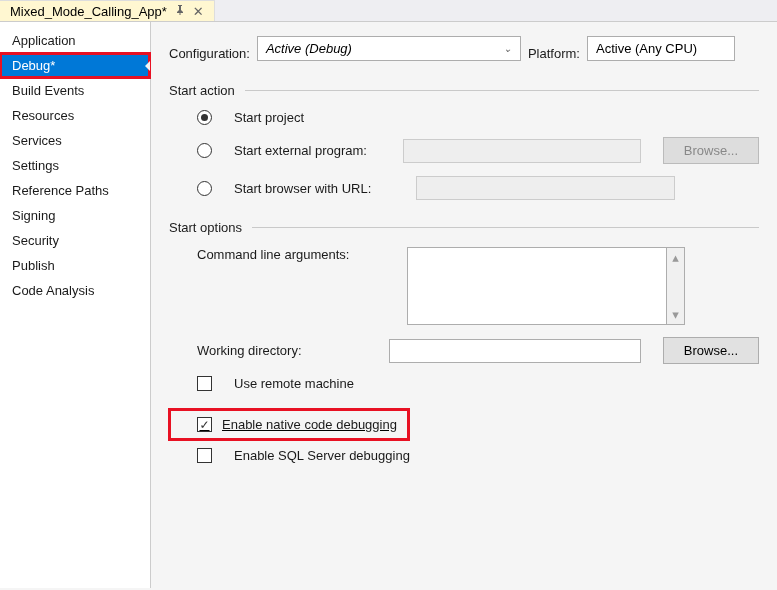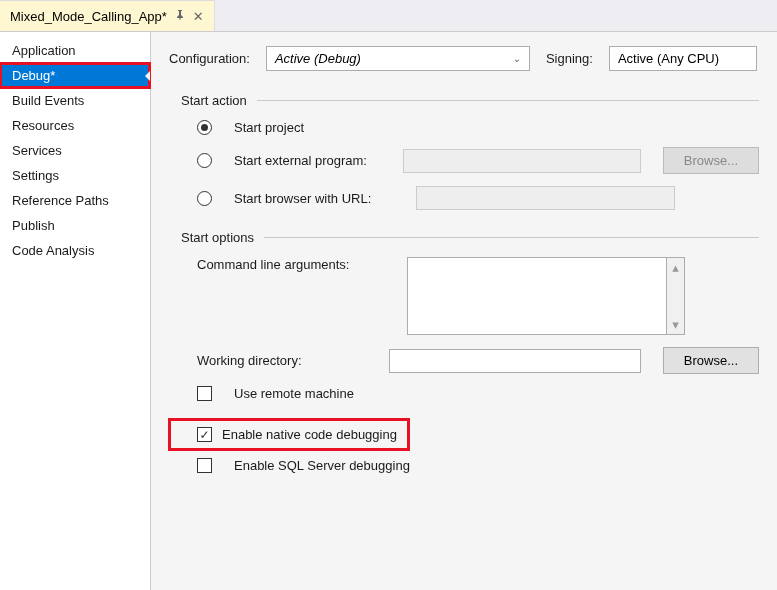--- a/index.html
+++ b/index.html
@@ -1,60 +1,60 @@
 <!DOCTYPE html>
 <html><head>
   <meta charset="utf-8">
   <style>
     * { box-sizing: border-box; margin: 0; padding: 0; font-family: 'Segoe UI', Tahoma, sans-serif; font-size: 13px; }
     body { background: #f5f5f5; width: 777px; height: 590px; overflow: hidden; }
     
-    .tab-bar { background: #eeeef2; height: 32px; display: flex; align-items: stretch; border-bottom: 1px solid #ccc; }
+    .tab-bar { background: #eeeef2; height: 22px; display: flex; align-items: stretch; border-bottom: 1px solid #ccc; }
     .tab { background: #fff7d1; padding: 4px 10px; display: flex; align-items: center; gap: 8px; border-top: 1px solid #ddd; border-right: 1px solid #ddd; }
     .tab-label { color: #000; }
     .pin-icon { color: #666; font-size: 11px; }
     .close-icon { color: #666; font-size: 13px; cursor: pointer; }
     
     .layout { display: flex; height: calc(100% - 24px); }
     .sidebar { width: 151px; background: #fff; border-right: 1px solid #ccc; padding-top: 6px; }
     .side-item { padding: 5px 12px; color: #1a1a1a; cursor: pointer; }
     .side-item.selected { background: #0078d7; color: #fff; position: relative; }
     .side-item.highlighted { outline: 3px solid #e81123; outline-offset: -2px; }
     .side-item.selected::after { content: ""; position: absolute; right: 0; top: 50%; transform: translateY(-50%); border: 5px solid transparent; border-right-color: #f5f5f5; }
     
     .content { flex: 1; padding: 14px 18px; background: #f5f5f5; overflow-y: auto; }
-    .top-row { display: flex; align-items: center; gap: 16px; margin-bottom: 22px; }
+    .top-row { display: flex; align-items: flex-end; gap: 7px; margin-bottom: 22px; }
     .label { color: #1a1a1a; }
     .dropdown { background: #fff; border: 1px solid #adadad; padding: 4px 8px; display: flex; align-items: center; justify-content: space-between; }
     .dropdown.config { width: 264px; font-style: italic; }
     .dropdown.platform { width: 148px; }
     .chevron { color: #666; font-size: 10px; }
     
     .section { margin-bottom: 20px; }
-    .section-header { display: flex; align-items: center; gap: 10px; margin-bottom: 12px; margin-left: 12px; }
+    .section-header { display: flex; align-items: center; gap: 10px; margin-bottom: 12px; }
     .section-title { color: #1a1a1a; white-space: nowrap; }
     .section-line { flex: 1; height: 1px; background: #c9c9c9; }
     
     .form-row { display: flex; align-items: center; margin-left: 28px; margin-bottom: 12px; gap: 22px; }
     .radio { width: 15px; height: 15px; border: 1px solid #333; border-radius: 50%; display: inline-flex; align-items: center; justify-content: center; background: #fff; flex-shrink: 0; }
     .radio.checked::after { content: ""; width: 7px; height: 7px; background: #333; border-radius: 50%; }
     .checkbox { width: 15px; height: 15px; border: 1px solid #333; display: inline-flex; align-items: center; justify-content: center; background: #fff; flex-shrink: 0; }
     .checkbox.checked::after { content: "✓"; font-size: 12px; color: #333; line-height: 1; }
     
     .text-input { background: #eee; border: 1px solid #ccc; height: 24px; padding: 0 6px; }
     .text-input.enabled { background: #fff; border-color: #adadad; }
     .textarea-wrap { display: flex; }
     .textarea { background: #fff; border: 1px solid #adadad; width: 260px; height: 78px; padding: 4px; resize: none; }
     .scroll-stub { width: 18px; background: #f0f0f0; border: 1px solid #adadad; border-left: none; display: flex; flex-direction: column; justify-content: space-between; align-items: center; font-size: 9px; color: #999; padding: 2px 0; }
     
     .btn { background: #ddd; border: 1px solid #bbb; padding: 5px 20px; color: #888; }
     .btn.enabled { background: #e1e1e1; border-color: #adadad; color: #000; }
     
     .row-label { width: 188px; }
-    .highlight-box { outline: 3px solid #e81123; padding: 6px 10px 6px 26px; margin-left: 2px; display: inline-flex; align-items: flex-start; gap: 10px; }
+    .highlight-box { outline: 3px solid #e81123; padding: 6px 10px 6px 26px; margin-left: 2px; display: inline-flex; align-items: flex-start; gap: 10px; text-decoration: underline; }
   </style>
 </head>
 <body>
 
 <div class="tab-bar">
   <div class="tab">
     <span class="tab-label">Mixed_Mode_Calling_App*</span>
     <span class="pin-icon">
       <svg width="10" height="10" viewBox="0 0 10 10">
           <path d="M3 0 L7 0 L7 1 L6 1 L6 5 L8 7 L8 8 L5.5 8 L5.5 10 L4.5 10 L4.5 8 L2 8 L2 7 L4 5 L4 1 L3 1 Z" fill="#666"></path>
@@ -66,32 +66,34 @@
 
 <div class="layout">
   <div class="sidebar">
     <div class="side-item">Application</div>
     <div class="side-item selected highlighted">Debug*</div>
     <div class="side-item">Build Events</div>
     <div class="side-item">Resources</div>
     <div class="side-item">Services</div>
     <div class="side-item">Settings</div>
     <div class="side-item">Reference Paths</div>
+    <div class="side-item">Signing</div>
+    <div class="side-item">Security</div>
     <div class="side-item">Publish</div>
     <div class="side-item">Code Analysis</div>
   </div>
 
   <div class="content">
     <div class="top-row">
       <span class="label">Configuration:</span>
       <div class="dropdown config">
         <span>Active (Debug)</span>
         <span class="chevron">⌄</span>
       </div>
-      <span class="label">Signing:</span>
+      <span class="label">Platform:</span>
       <div class="dropdown platform">
         <span>Active (Any CPU)</span>
       </div>
     </div>
 
     <div class="section">
       <div class="section-header">
         <span class="section-title">Start action</span>
         <div class="section-line"></div>
       </div>

